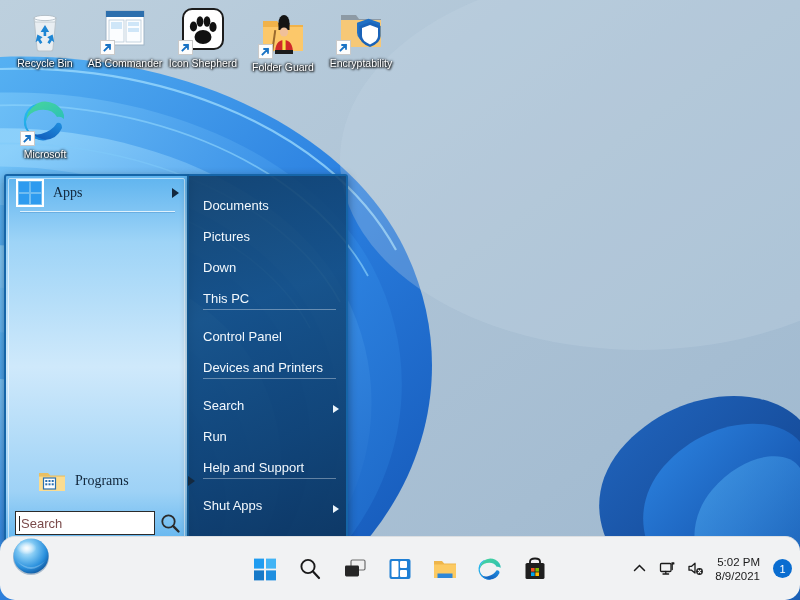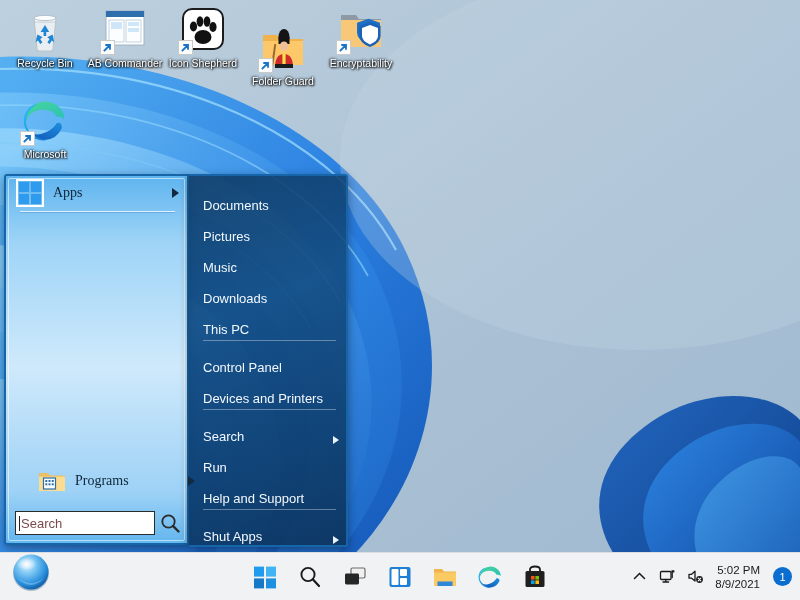--- a/index.html
+++ b/index.html
@@ -103,23 +103,23 @@
   }
   .sm-r-item .nm{ flex:1; }
   .sm-r-item .arw{
     width:0;height:0;border-left:6px solid #e9f3fb;
     border-top:4px solid transparent;border-bottom:4px solid transparent;
   }
   .sm-r-sep{ height:1px; margin:3px 10px 3px 14px; background:rgba(255,255,255,.35); }
 
   
   #taskbar{
-    position:absolute; left:0; bottom:0; width:800px; height:48px;
+    position:absolute; left:0; bottom:0; width:800px; height:64px;
     background:#f1f2f3; border-top:1px solid #dcdfe2;
-    display:flex; align-items:center;
+    display:flex; align-items:center;border-radius:15px;
   }
   #tb-center{
     position:absolute; left:50%; transform:translateX(-50%);
     display:flex; align-items:center; gap:19px;
   }
   .tb-btn{ width:26px; height:26px; display:block; cursor:default; }
   .tb-btn svg{ width:26px; height:26px; display:block; }
 
   #orb{
     position:absolute; left:8px; top:-4px; width:46px; height:46px; cursor:default;
@@ -263,21 +263,21 @@
       </svg>
       <div class="shortcut-arrow">
         <svg viewBox="0 0 13 13">
             <path d="M3.5 9.5 L9 4 M9 4 H5.2 M9 4 V7.8" stroke="#1a73c4" stroke-width="1.8" fill="none" stroke-linecap="square"></path>
           </svg>
       </div>
     </div>
     <div class="lbl">Icon Shepherd</div>
   </div>
 
-  <div class="desk-icon" style="left:242px;top:24px">
+  <div class="desk-icon" style="left:242px;top:10px">
     <div class="glyph">
       <svg viewBox="0 0 48 48">
         <path d="M4 11 h14 l4 4 h22 v26 h-40 z" fill="#f0b24a"></path>
         <path d="M4 17 h40 v24 h-40 z" fill="#fcc86a"></path>
 
         <ellipse cx="25" cy="13" rx="5.5" ry="8" fill="#141414"></ellipse>
         <rect x="19.5" y="13" width="11" height="7" fill="#141414"></rect>
         <ellipse cx="25" cy="22" rx="4.2" ry="4.6" fill="#f0c09a"></ellipse>
         <path d="M16 44 q0 -14 9 -14 q9 0 9 14 z" fill="#d02a2a"></path>
         <rect x="23.4" y="30" width="3.2" height="14" fill="#f7e24a"></rect>
@@ -400,24 +400,21 @@
   <div id="sm-right">
     <div style="height:6px"></div>
 
     <div class="sm-r-item">
       <span class="nm">Documents</span>
     </div>
     <div class="sm-r-item">
       <span class="nm">Pictures</span>
     </div>
     <div class="sm-r-item">
-      <span class="nm">Music</span>
-    </div>
-    <div class="sm-r-item">
-      <span class="nm">Downloads</span>
+      <span class="nm">Down</span>
     </div>
     <div class="sm-r-item">
       <span class="nm">This PC</span>
     </div>
 
     <div class="sm-r-sep"></div>
 
     <div class="sm-r-item">
       <span class="nm">Control Panel</span>
     </div>

